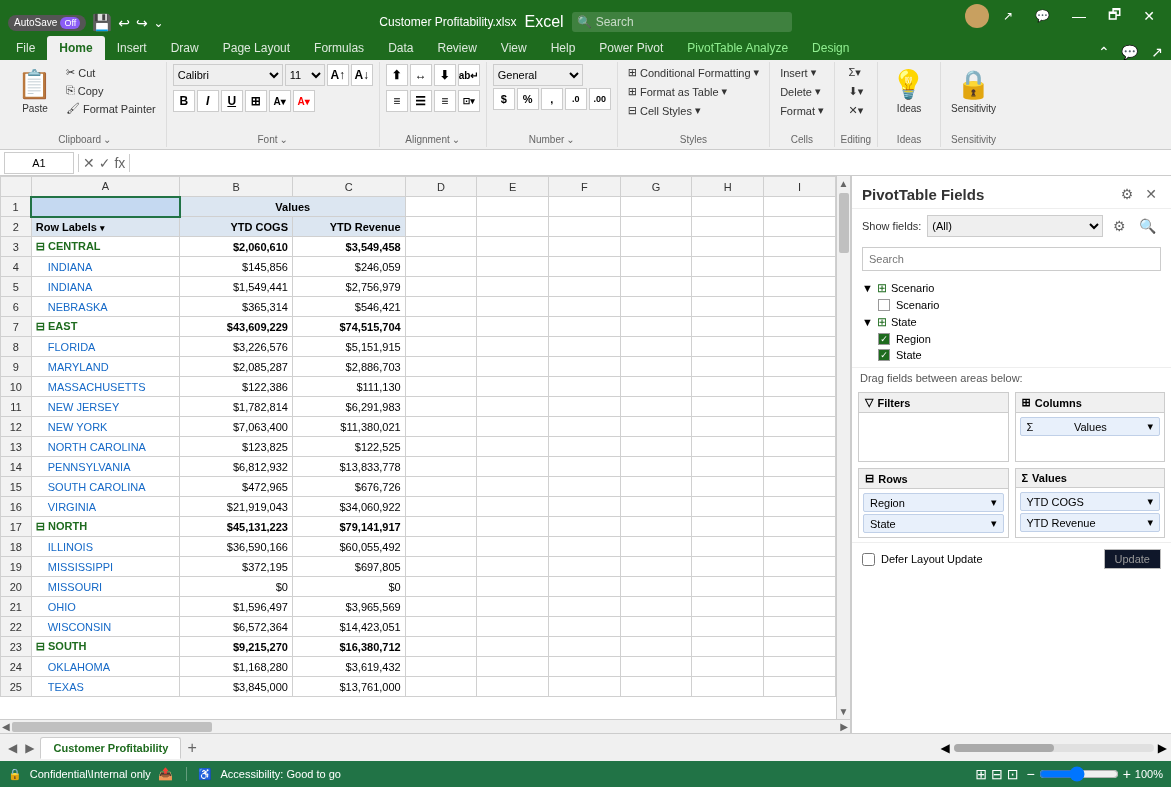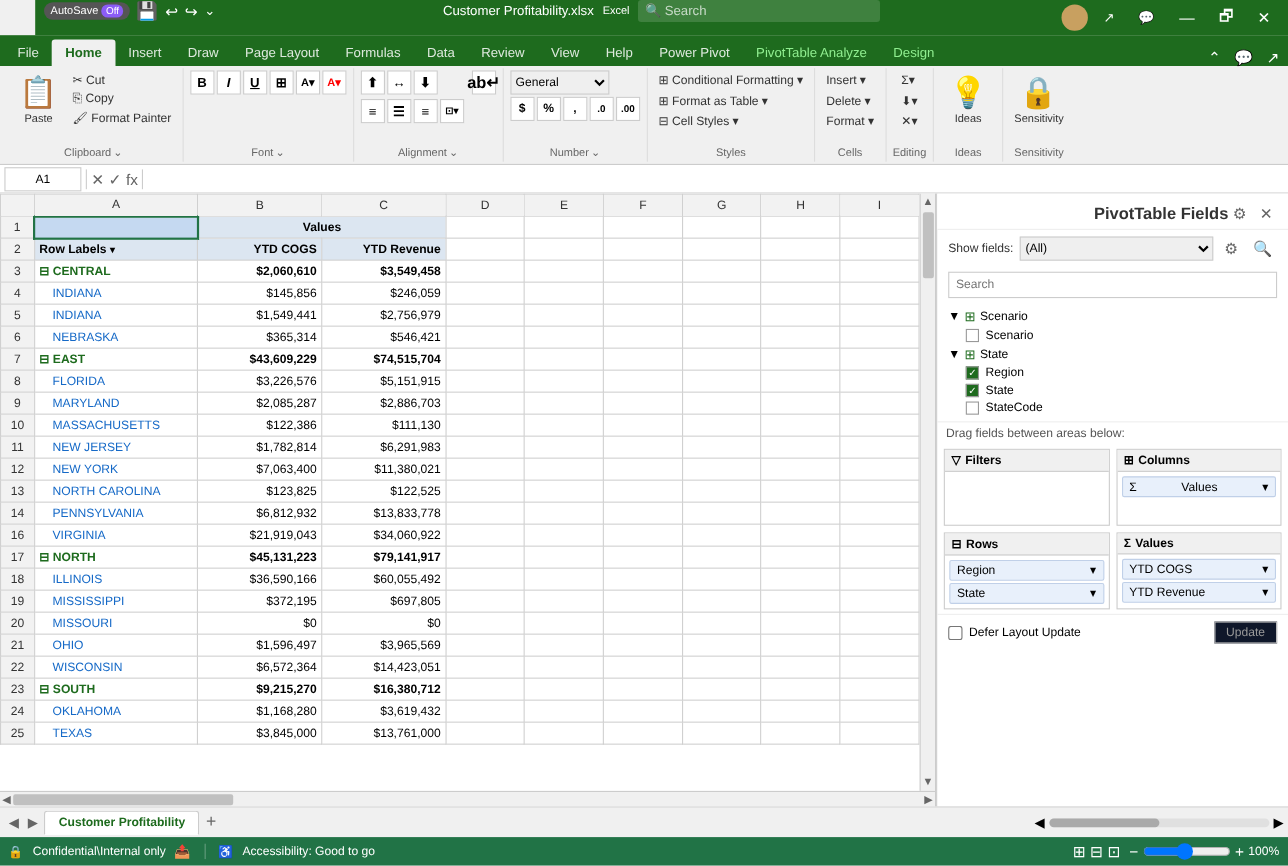--- a/index.html
+++ b/index.html
@@ -3,24 +3,23 @@
   <meta charset="utf-8">
   <style>
     * { box-sizing: border-box; margin: 0; padding: 0; }
     body { font-family: 'Segoe UI', Arial, sans-serif; font-size: 12px; background: #f0f0f0; overflow: hidden; width: 1171px; height: 787px; }
     
     
     .title-bar {
       background: #1e6b1e;
       height: 32px;
       display: flex;
-      align-items: flex-start;
+      align-items: flex-end;
       padding: 0 8px;
       color: white;
-      margin-left: 32px;
     }
     .title-bar-left { display: flex; align-items: center; gap: 6px; flex: 1; }
     .title-bar-center { flex: 2; display: flex; align-items: center; justify-content: center; gap: 8px; font-size: 12px; }
     .title-bar-right { flex: 1; display: flex; align-items: center; justify-content: flex-end; gap: 6px; }
     .autosave-toggle { background: #555; border-radius: 10px; padding: 2px 6px; font-size: 10px; display: flex; align-items: center; gap: 3px; }
     .toggle-off { background: #8b5cf6; color: white; border-radius: 8px; padding: 1px 4px; font-size: 9px; }
     .search-box-title { background: rgba(255,255,255,0.15); border: none; border-radius: 3px; color: white; padding: 3px 24px 3px 8px; width: 220px; font-size: 12px; }
     .search-box-title::placeholder { color: rgba(255,255,255,0.7); }
     .win-btn { background: none; border: none; color: white; cursor: pointer; padding: 4px 8px; font-size: 14px; }
     .avatar { width: 24px; height: 24px; border-radius: 50%; background: #c8a060; display: flex; align-items: center; justify-content: center; font-size: 10px; color: white; }
@@ -158,21 +157,21 @@
       border-left: 1px solid #ccc;
       display: flex;
       flex-direction: column;
       overflow: hidden;
     }
     .pivot-header {
       background: white;
       padding: 8px 10px 4px;
       display: flex;
       align-items: center;
-      justify-content: flex-end;
+      justify-content: space-between;
       border-bottom: 1px solid #eee;
     }
     .pivot-title { font-size: 15px; font-weight: 600; color: #333; }
     .pivot-header-icons { display: flex; gap: 4px; }
     .pivot-icon-btn { background: none; border: none; cursor: pointer; color: #666; font-size: 14px; padding: 2px 4px; }
     .show-fields-row { display: flex; align-items: center; gap: 6px; padding: 6px 10px; }
     .show-fields-label { font-size: 11px; color: #333; white-space: nowrap; }
     .show-fields-select { flex: 1; height: 22px; font-size: 11px; border: 1px solid #ccc; }
     .pivot-search { padding: 4px 10px; }
     .pivot-search input { width: 100%; height: 24px; font-size: 11px; border: 1px solid #ccc; padding: 0 24px 0 6px; }
@@ -250,21 +249,21 @@
       <span>AutoSave</span>
       <span class="toggle-off">Off</span>
     </div>
     <span style="color:white;font-size:16px;cursor:pointer;">💾</span>
     <span style="color:white;font-size:14px;cursor:pointer;">↩</span>
     <span style="color:white;font-size:14px;cursor:pointer;">↪</span>
     <span style="color:white;font-size:12px;cursor:pointer;">⌄</span>
   </div>
   <div class="title-bar-center">
     <span style="color:white;font-size:12px;">Customer Profitability.xlsx</span>
-    <span style="color:white;font-size:10px;">Excel</span>
+    <span style="color:white;font-size:16px;">Excel</span>
     <div style="position:relative;display:flex;align-items:center;">
       <span style="position:absolute;left:6px;color:rgba(255,255,255,0.7);font-size:12px;">🔍</span>
       <input class="search-box-title" style="padding-left: 24px;" placeholder="Search">
     </div>
   </div>
   <div class="title-bar-right">
     <div class="avatar"></div>
     <button class="win-btn" style="font-size:12px;">↗</button>
     <button class="win-btn" style="font-size:12px;">💬</button>
     <button class="win-btn">—</button>
@@ -319,41 +318,51 @@
     </div>
     <div class="ribbon-group-label">
       <span>Clipboard</span>
       <span style="cursor:pointer;">⌄</span>
     </div>
   </div>
 
   <div class="ribbon-group">
     <div class="ribbon-group-content" style="flex-direction:column;gap:2px;">
       <div class="font-row">
+        <select class="font-select">
+          <option>Calibri</option>
+        </select>
+        <select class="font-size-select">
+          <option>11</option>
+        </select>
+        <button class="format-btn">A↑</button>
+        <button class="format-btn">A↓</button>
+      </div>
+      <div class="font-row">
         <button class="format-btn" style="font-weight:bold;">B</button>
         <button class="format-btn" style="font-style:italic;">I</button>
         <button class="format-btn" style="text-decoration:underline;">U</button>
         <button class="format-btn">⊞</button>
         <button class="format-btn" style="font-size:10px;">A▾</button>
         <button class="format-btn" style="font-size:10px;color:red;">A▾</button>
       </div>
     </div>
     <div class="ribbon-group-label">
       <span>Font</span>
       <span style="cursor:pointer;">⌄</span>
     </div>
   </div>
 
   <div class="ribbon-group">
     <div class="ribbon-group-content" style="flex-direction:column;gap:2px;">
       <div class="font-row">
         <button class="format-btn">⬆</button>
         <button class="format-btn">↔</button>
         <button class="format-btn">⬇</button>
-        <button class="format-btn" style="font-size:15px;margin-left:29px;">ab↵</button>
+        <button class="format-btn" style="font-size:10px;">ab↵</button>
       </div>
       <div class="font-row">
         <button class="format-btn">≡</button>
         <button class="format-btn">☰</button>
         <button class="format-btn">≡</button>
         <button class="format-btn" style="font-size:9px;">⊡▾</button>
       </div>
     </div>
     <div class="ribbon-group-label">
       <span>Alignment</span>
@@ -668,20 +677,32 @@
                 <td class="money">$6,812,932</td>
                 <td class="money">$13,833,778</td>
                 <td></td>
                   <td></td>
                   <td></td>
                   <td></td>
                   <td></td>
                   <td></td>
               </tr>
 
+              <tr>
+                <td class="row-header">15</td>
+                <td class="state-row">SOUTH CAROLINA</td>
+                <td class="money">$472,965</td>
+                <td class="money">$676,726</td>
+                <td></td>
+                  <td></td>
+                  <td></td>
+                  <td></td>
+                  <td></td>
+                  <td></td>
+              </tr>
 
               <tr>
                 <td class="row-header">16</td>
                 <td class="state-row">VIRGINIA</td>
                 <td class="money">$21,919,043</td>
                 <td class="money">$34,060,922</td>
                 <td></td>
                   <td></td>
                   <td></td>
                   <td></td>
@@ -870,25 +891,20 @@
       </div>
       <div class="field-item">
         <span style="width:10px;"></span>
         <span class="checkbox checked">✓</span>
         <span>Region</span>
       </div>
       <div class="field-item">
         <span style="width:10px;"></span>
         <span class="checkbox checked">✓</span>
         <span>State</span>
-      </div>
-      <div class="field-item">
-        <span style="width:10px;"></span>
-        <span class="checkbox"></span>
-        <span>StateCode</span>
       </div>
     </div>
 
     <div style="padding:4px 8px 8px;font-size:11px;color:#555;">Drag fields between areas below:</div>
 
     <div class="drag-sections" style="padding:0 6px 4px;">
 
       <div class="drag-section">
         <div class="drag-section-header">
           <span>▽</span>

